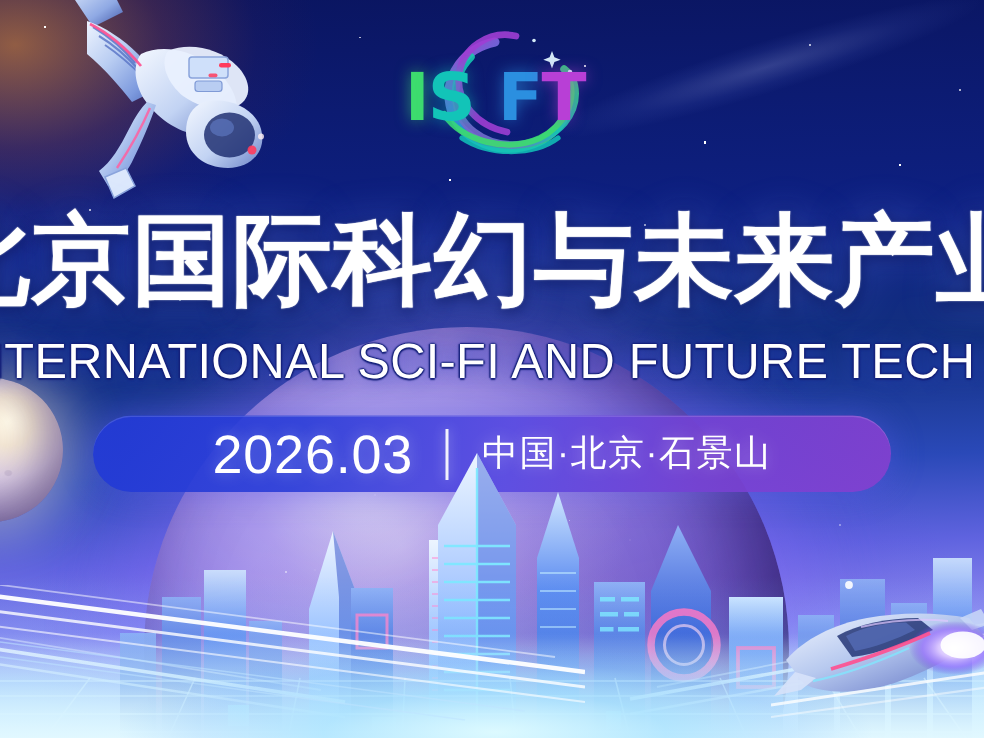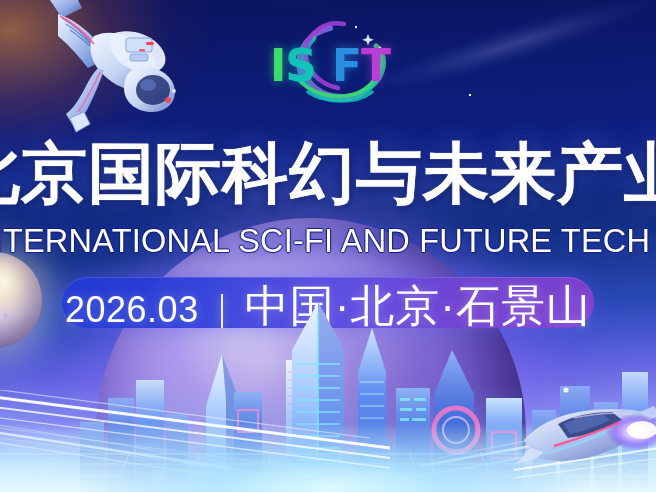--- a/index.html
+++ b/index.html
@@ -121,33 +121,33 @@
     font-family:"Liberation Sans","DejaVu Sans",sans-serif;
     text-shadow:-1px 0 1px #16227a, 1px 0 1px #16227a, 0 -1px 1px #16227a, 0 1px 1px #16227a, 0 0 14px rgba(40,60,190,.9);
   }
 
   
   .date-pill{
     position:absolute; left:62px; top:277px; width:532px; height:51px;
     border-radius:26px;
     background:linear-gradient(100deg, rgba(34,58,214,.93) 0%, rgba(44,62,216,.92) 26%, rgba(86,72,225,.90) 52%, rgba(118,66,212,.90) 76%, rgba(132,64,208,.92) 100%);
     box-shadow:0 0 22px rgba(90,90,230,.45), inset 0 1px 0 rgba(255,255,255,.14);
-    display:flex; align-items:flex-end; justify-content:center; gap:0;
+    display:flex; align-items:center; justify-content:center; gap:0;
   }
   .date-num{
     color:#fff; font-size:36px; font-weight:400; letter-spacing:.5px; line-height:1;
     font-family:"Liberation Sans","DejaVu Sans",sans-serif;
     text-shadow:0 0 10px rgba(255,255,255,.30);
   }
   .date-sep{
     width:2px; height:34px; background:#fff; opacity:.92; margin:0 22px;
     box-shadow:0 0 8px rgba(255,255,255,.5);
   }
   .date-place{
-    color:#fff; font-size:44px; font-weight:400; letter-spacing:1px; line-height:1;
+    color:#fff; font-size:24px; font-weight:400; letter-spacing:1px; line-height:1;
     font-family:Liberation Sans, sans-serif;
     text-shadow:0 0 10px rgba(255,255,255,.30);
   }
 
   
   .city{ position:absolute; left:0; bottom:0; width:656px; height:190px; }
   .ground-glow{
     position:absolute; left:0; bottom:0; width:656px; height:108px; pointer-events:none;
     background:
       radial-gradient(ellipse 300px 70px at 330px 104px, rgba(220,250,255,.92) 0%, rgba(150,220,255,.55) 38%, rgba(90,170,255,.16) 66%, transparent 84%),

